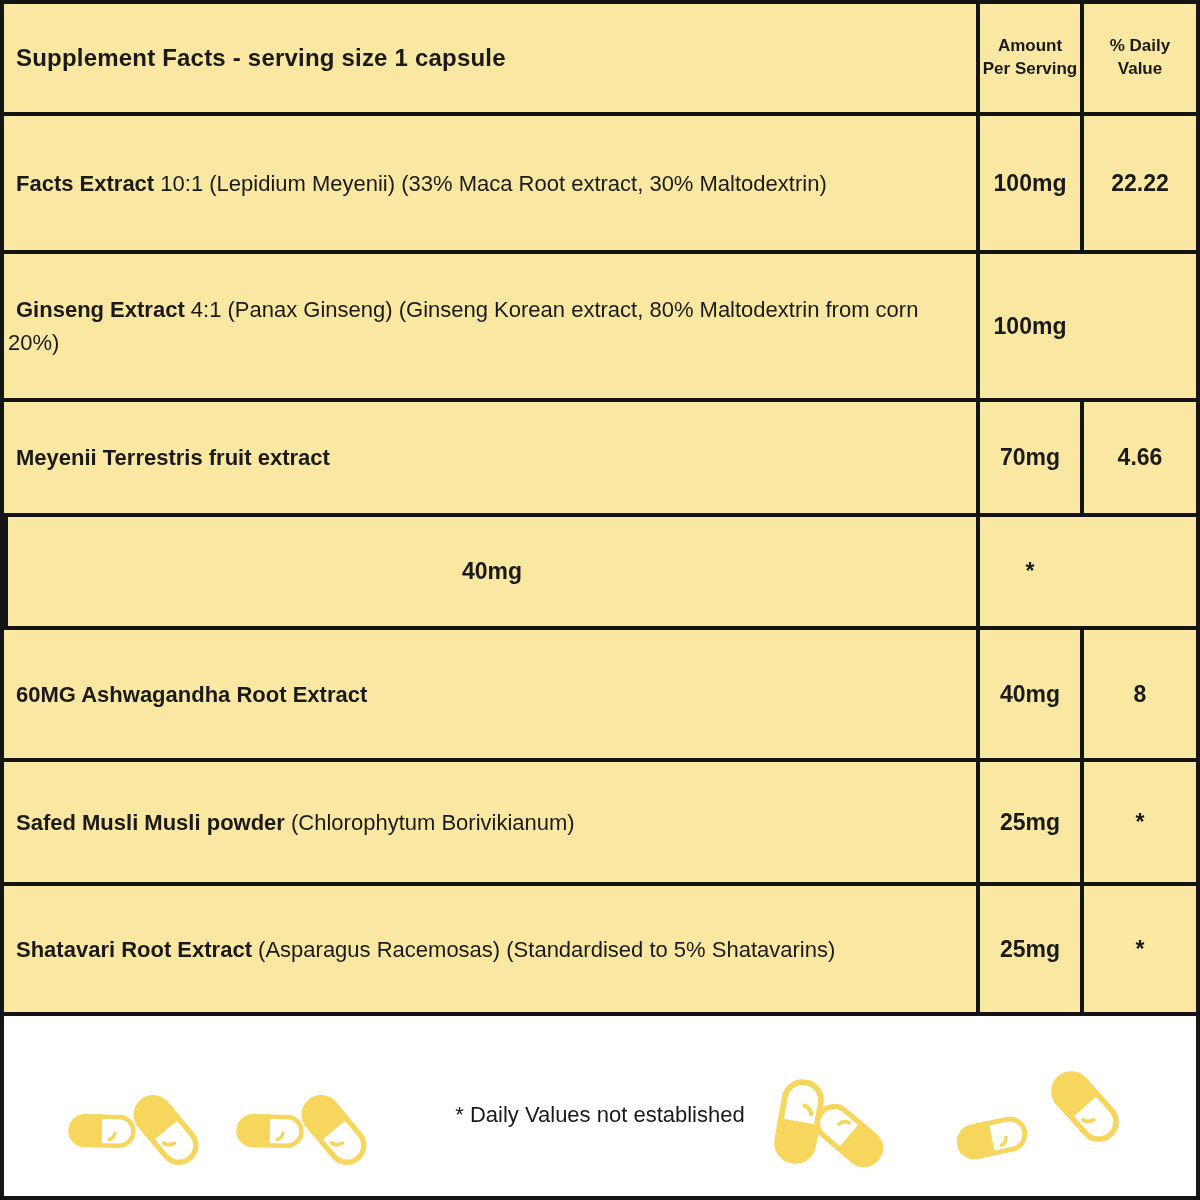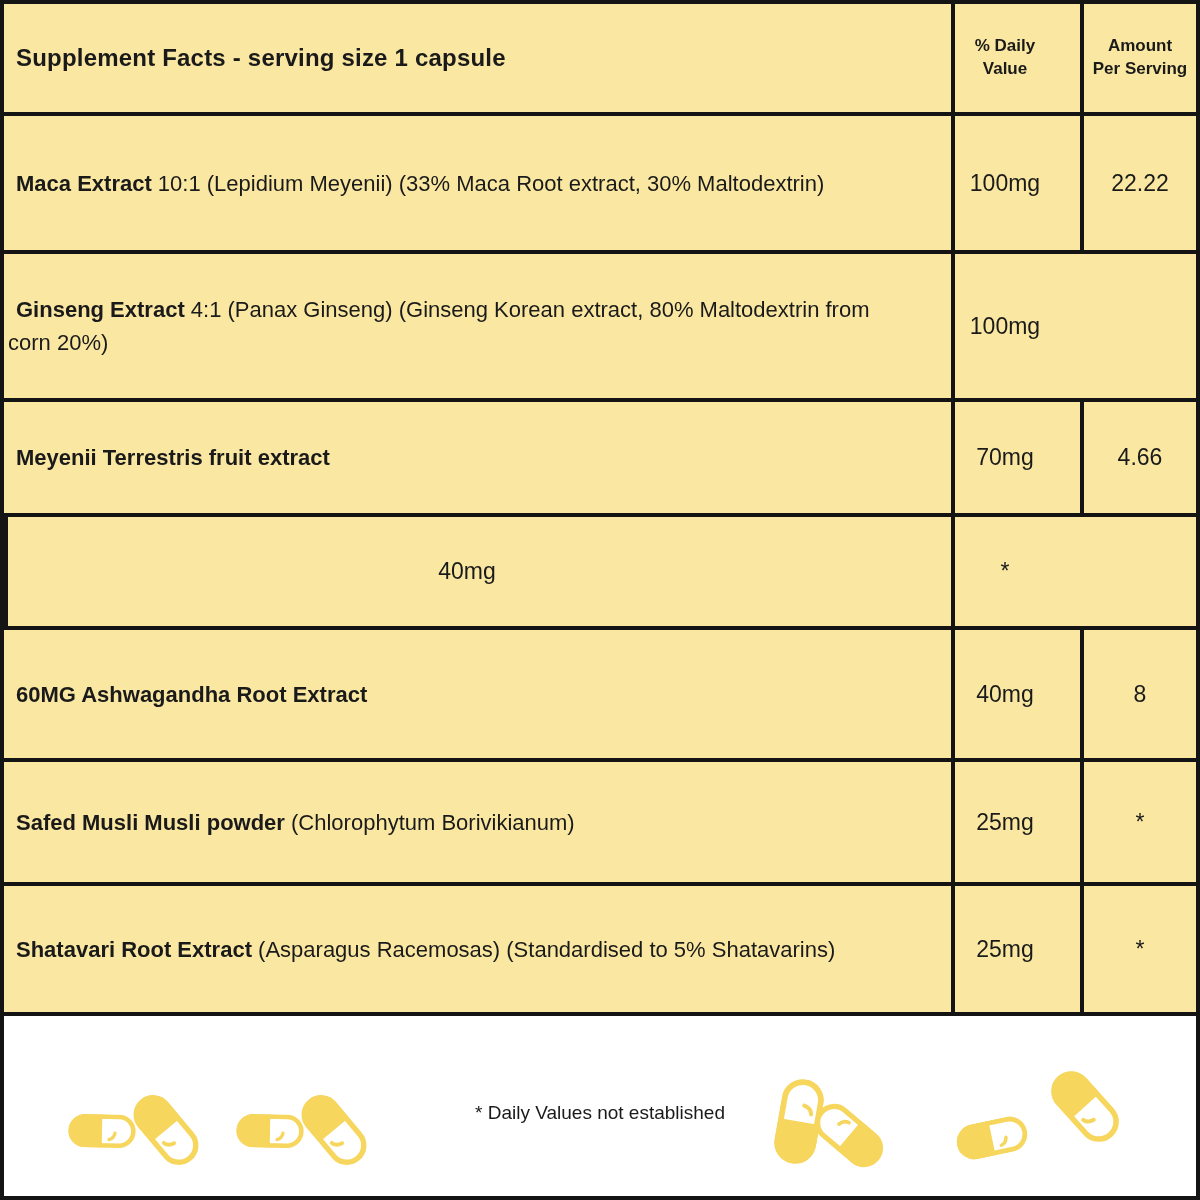--- a/index.html
+++ b/index.html
@@ -3,32 +3,32 @@
 <meta charset="utf-8">
 <style>
   html,body { margin:0; padding:0; background:#ffffff; }
   .frame {
     width:1200px; height:1200px; box-sizing:border-box;
     border:4px solid #141414; background:#ffffff;
     font-family:"Liberation Sans", sans-serif; color:#1a1a1a;
     display:flex; flex-direction:column; overflow:hidden;
   }
   .suptable { background:#FAE8A2; border-bottom:4px solid #141414; }
-  .row { display:grid; grid-template-columns: 1fr 104px 116px; border-top:4px solid #141414;gap:25px; }
+  .row { display:grid; grid-template-columns: 1fr 104px 116px; border-top:4px solid #141414; }
   .row.header-row { border-top:none; }
   .h0{height:108px}.h1{height:134px}.h2{height:144px}.h3{height:111px}
   .h4{height:109px}.h5{height:128px}.h6{height:120px}.h7{height:126px}
   .cell { display:flex; align-items:center; box-sizing:border-box; overflow:hidden; }
-  .num-cell { justify-content:center; text-align:center; border-left:4px solid #141414; font-size:23px; }
+  .num-cell { justify-content:center; text-align:center; border-left:4px solid #141414; font-size:23px;font-weight:bold; }
   .title-text { font-size:24px; font-weight:700; padding-left:12px; letter-spacing:0.2px; }
   .col-header { font-size:17px; font-weight:700; white-space:pre-line; line-height:1.35; }
   .ingredient { font-size:22px; line-height:1.5; padding:0 14px 0 4px; text-indent:8px; }
   .ingredient b { font-weight:700; }
   .footer { flex:1; position:relative; background:#ffffff; }
-  .footnote { position:absolute; left:0; right:0; top:86px; text-align:center; font-size:19px; }
+  .footnote { position:absolute; left:0; right:0; top:86px; text-align:center; font-size:22px; }
   .pill { position:absolute; transform-origin:50% 50%; }
   .p1a { left:64px;  top:98px;  width:68px; height:34px; transform:rotate(1deg); }
   .p1b { left:122px; top:94px;  width:80px; height:40px; transform:rotate(50deg); }
   .p2a { left:232px; top:98px;  width:68px; height:34px; transform:rotate(1deg); }
   .p2b { left:290px; top:94px;  width:80px; height:40px; transform:rotate(50deg); }
   .p3a { left:752px; top:84px;  width:86px; height:43px; transform:rotate(-80deg); }
   .p3b { left:806px; top:100px; width:78px; height:39px; transform:rotate(-140deg); }
   .p4a { left:952px; top:104px; width:72px; height:36px; transform:rotate(-12deg); }
   .p4b { left:1040px;top:70px;  width:82px; height:41px; transform:rotate(48deg); }
 </style>
@@ -43,29 +43,29 @@
   </symbol>
 </svg>
 
 <div class="frame">
   <div class="suptable">
 
     <div class="row header-row h0">
       <div class="cell">
         <span class="title-text">Supplement Facts -  serving size 1 capsule</span>
       </div>
+      <div class="cell num-cell col-header">Amount
+Per Serving</div>
       <div class="cell num-cell col-header">% Daily
 Value</div>
-      <div class="cell num-cell col-header">Amount
-Per Serving</div>
     </div>
 
     <div class="row h1">
       <div class="cell">
-        <div class="ingredient"><b>Maca Extract</b><span> 10:1 (Lepidium Meyenii) (33% Maca Root extract, 30% Maltodextrin)</span></div>
+        <div class="ingredient"><b>Facts Extract</b><span> 10:1 (Lepidium Meyenii) (33% Maca Root extract, 30% Maltodextrin)</span></div>
       </div>
       <div class="cell num-cell">100mg</div>
       <div class="cell num-cell">22.22</div>
     </div>
 
     <div class="row h2">
       <div class="cell">
         <div class="ingredient"><b>Ginseng Extract</b><span> 4:1 (Panax Ginseng) (Ginseng Korean extract, 80% Maltodextrin from corn 20%)</span></div>
       </div>
       <div class="cell num-cell">100mg</div>

